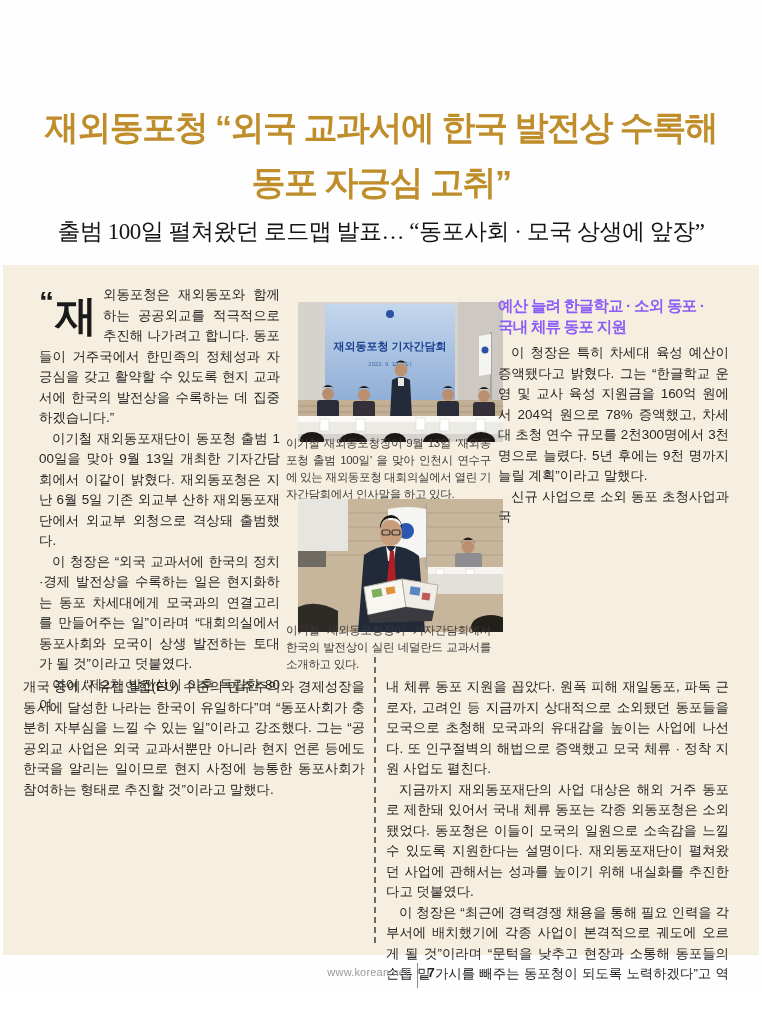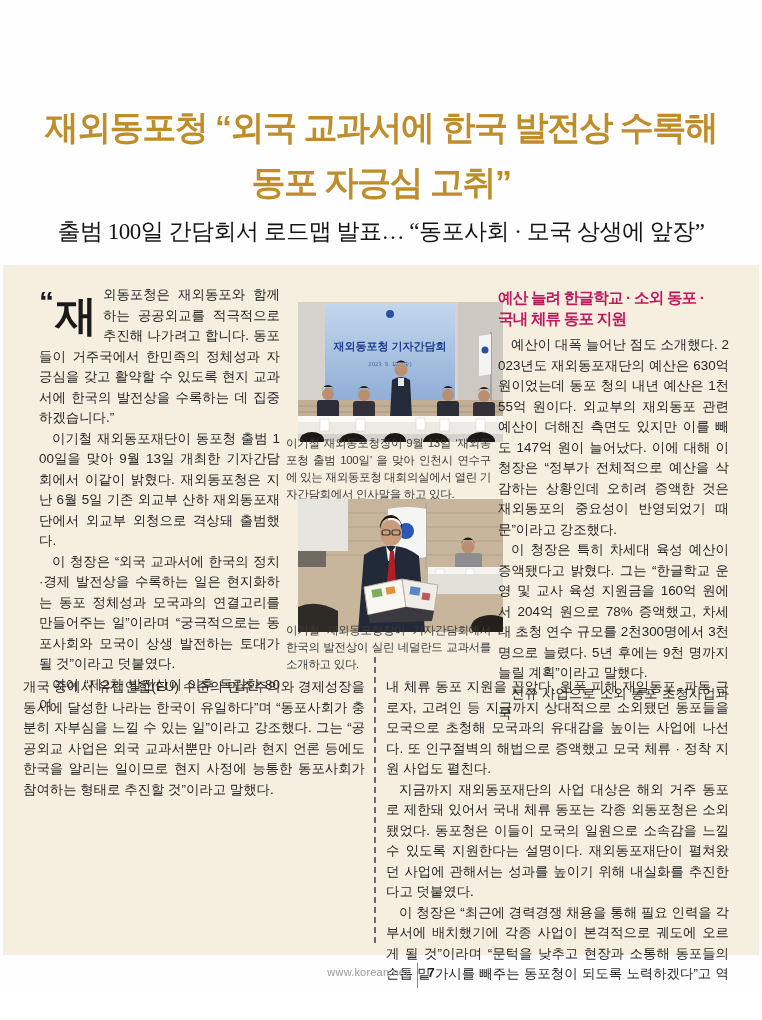--- a/index.html
+++ b/index.html
@@ -17,21 +17,21 @@
   .content{position:absolute;top:265px;left:3px;width:756px;height:690px;background:#f6efdf;}
   .col p{margin:0;text-align:justify;word-break:break-all;}
   .bodytext{font-size:13.4px;line-height:20.5px;color:#262626;}
   .indent{text-indent:13px;}
 
   .col1{position:absolute;left:36px;top:20px;width:241px;}
   .bottom-left{position:absolute;left:20px;top:412px;width:342px;}
   .bottom-right{position:absolute;left:383px;top:412px;width:343px;}
   .col3{position:absolute;left:495px;top:22px;width:231px;}
 
-  .sec-heading{margin:0 0 6px 0;font-size:15.5px;line-height:21px;font-weight:800;color:#be185d;letter-spacing:-0.8px;}
+  .sec-heading{margin:8px 0 6px 0;font-size:15.5px;line-height:21px;font-weight:800;color:#8b5cf6;letter-spacing:-0.8px;}
 
   .dropcap{float:left;margin:2px 6px 0 0;line-height:1;}
   .dc-q{font-size:30px;font-weight:800;color:#1a1a1a;vertical-align:18px;margin-right:1px;}
   .dc-c{font-size:42px;font-weight:800;color:#1a1a1a;}
 
   .divider{position:absolute;left:371px;top:392px;height:286px;width:0;border-left:2px dashed #6a6a6a;}
 
   
   .photo{position:absolute;left:283px;width:205px;margin:0;padding:12px;text-decoration:underline;}
   .photo1{top:25px;height:140px;}
@@ -56,31 +56,31 @@
 </head>
 <body>
 
 <div class="page">
 
   <div class="header">
     <h1 class="title">
       <div>재외동포청 “외국 교과서에 한국 발전상 수록해</div>
       <div>동포 자긍심 고취”</div>
     </h1>
-    <div class="subtitle">출범 100일 간담회서 로드맵 발표… “동포사회 · 모국 상생에 앞장”</div>
+    <div class="subtitle">출범 100일 펼쳐왔던 로드맵 발표… “동포사회 · 모국 상생에 앞장”</div>
   </div>
 
   <div class="content">
 
     <div class="col col1 bodytext">
       <p>
         <span class="dropcap"><span class="dc-q">“</span><span class="dc-c">재</span></span><span>외동포청은 재외동포와 함께하는 공공외교를 적극적으로 추진해 나가려고 합니다. 동포들이 거주국에서 한민족의 정체성과 자긍심을 갖고 활약할 수 있도록 현지 교과서에 한국의 발전상을 수록하는 데 집중하겠습니다.”</span>
       </p>
       <p class="indent">이기철 재외동포재단이 동포청 출범 100일을 맞아 9월 13일 개최한 기자간담회에서 이같이 밝혔다. 재외동포청은 지난 6월 5일 기존 외교부 산하 재외동포재단에서 외교부 외청으로 격상돼 출범했다.</p>
-      <p class="indent">이 청장은 “외국 교과서에 한국의 정치·경제 발전상을 수록하는 일은 현지화하는 동포 정체성과 모국과의 연결고리를 만들어주는 일”이라며 “궁극적으로는 동포사회와 모국이 상생 발전하는 토대가 될 것”이라고 덧붙였다.</p>
+      <p class="indent">이 청장은 “외국 교과서에 한국의 정치·경제 발전상을 수록하는 일은 현지화하는 동포 차세대에게 모국과의 연결고리를 만들어주는 일”이라며 “대회의실에서 동포사회와 모국이 상생 발전하는 토대가 될 것”이라고 덧붙였다.</p>
       <p class="indent">이어 “제2차 발전상이 이후 독립한 80여</p>
     </div>
 
     <figure class="photo photo1">
       <svg width="205" height="140" viewBox="0 0 205 140" xmlns="http://www.w3.org/2000/svg">
         <rect x="0" y="0" width="205" height="140" fill="#d6d3ce"></rect>
         <rect x="160" y="0" width="45" height="100" fill="#cdc9c2"></rect>
 
         <defs>
           <linearGradient id="scr" x1="0" y1="0" x2="0" y2="1">
@@ -192,21 +192,20 @@
         <ellipse cx="193" cy="128" rx="20" ry="12" fill="#23201c"></ellipse>
       </svg>
     </figure>
     <figcaption class="caption caption2">이기철 재외동포청장이 기자간담회에서 한국의 발전상이 실린 네덜란드 교과서를 소개하고 있다.</figcaption>
 
     <div class="col col3 bodytext">
       <h2 class="sec-heading">
         <div>예산 늘려 한글학교 · 소외 동포 ·</div>
         <div>국내 체류 동포 지원</div>
       </h2>
-      <p class="indent">예산이 대폭 늘어난 점도 소개했다. 2023년도 재외동포재단의 예산은 630억 원이었는데 동포 청의 내년 예산은 1천55억 원이다. 외교부의 재외동포 관련 예산이 더해진 측면도 있지만 이를 빼도 147억 원이 늘어났다. 이에 대해 이 청장은 “정부가 전체적으로 예산을 삭감하는 상황인데 오히려 증액한 것은 재외동포의 중요성이 반영되었기 때문”이라고 강조했다.</p>
       <p class="indent">이 청장은 특히 차세대 육성 예산이 증액됐다고 밝혔다. 그는 “한글학교 운영 및 교사 육성 지원금을 160억 원에서 204억 원으로 78% 증액했고, 차세대 초청 연수 규모를 2천300명에서 3천 명으로 늘렸다. 5년 후에는 9천 명까지 늘릴 계획”이라고 말했다.</p>
       <p class="indent">신규 사업으로 소외 동포 초청사업과 국</p>
     </div>
 
     <div class="divider"></div>
 
     <div class="col bottom-left bodytext">
       <p>개국 중에서 유럽연합(EU) 수준의 민주주의와 경제성장을 동시에 달성한 나라는 한국이 유일하다”며 “동포사회가 충분히 자부심을 느낄 수 있는 일”이라고 강조했다. 그는 “공공외교 사업은 외국 교과서뿐만 아니라 현지 언론 등에도 한국을 알리는 일이므로 현지 사정에 능통한 동포사회가 참여하는 형태로 추진할 것”이라고 말했다.</p>
     </div>
 

